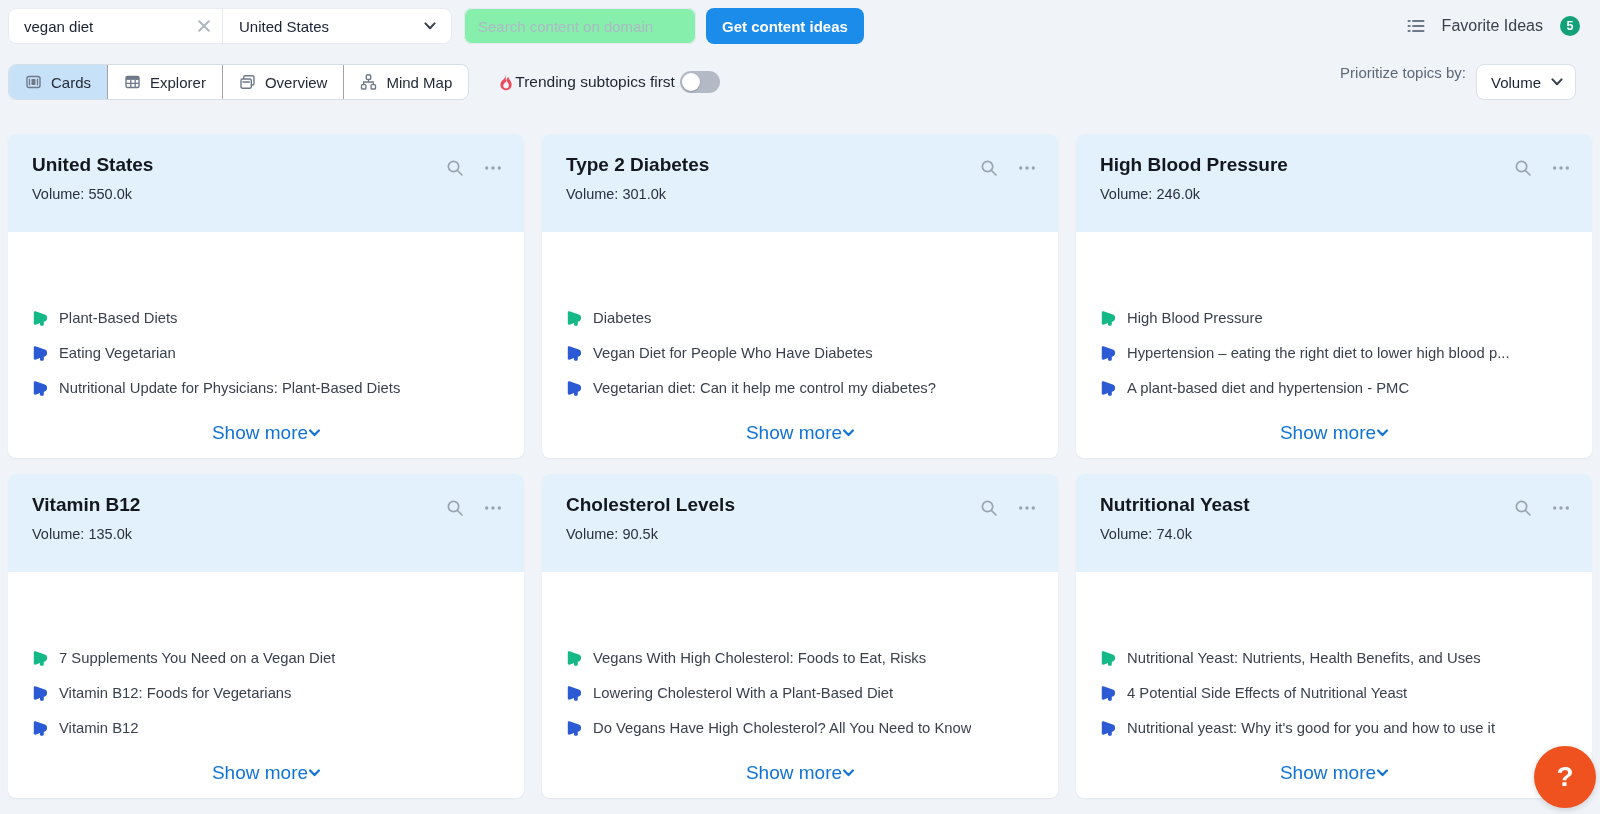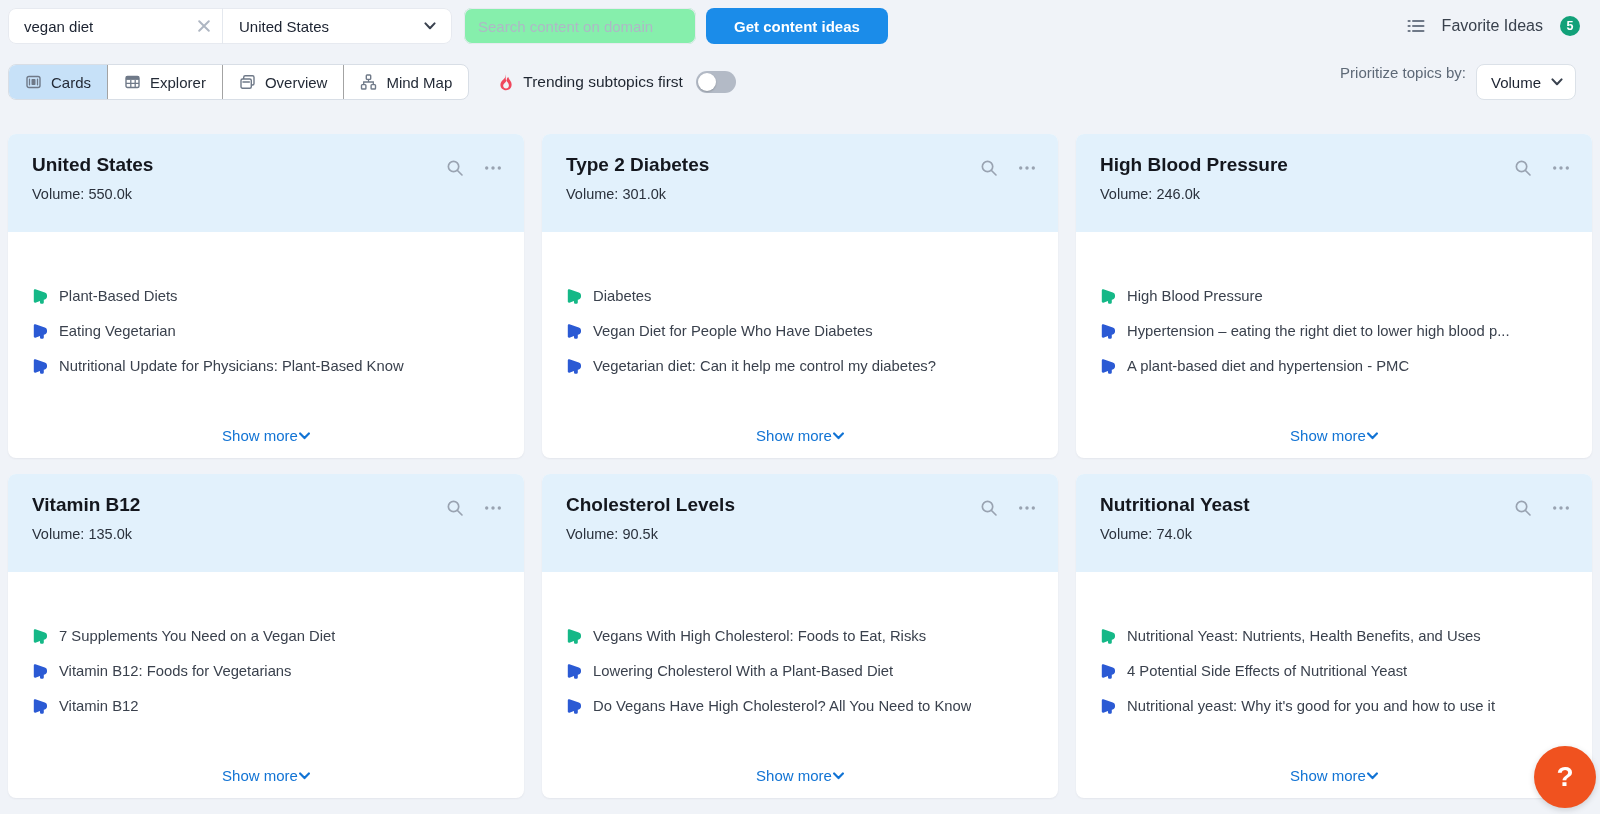--- a/index.html
+++ b/index.html
@@ -30,21 +30,21 @@
   .chev{ color:#39414e; display:flex; }
 
   .domain-input{
     margin-left:12px; width:232px; height:36px; background:#86efac; border:0; border-radius:8px;
     box-shadow: inset 0 0 0 1px #e7eaf0; padding:0 14px; font-size:15px; color:#1b2230; outline:0;
     font-family:inherit;
   }
   .domain-input::placeholder{ color:#aeb8c6; }
 
   .cta-btn{
-    margin-left:10px; height:36px; padding:0 28px; border:0; border-radius:8px;
+    margin-left:10px; height:36px; padding:0 16px; border:0; border-radius:8px;
     background:#1b8ce9; color:#fff; font-size:15px; font-weight:700; cursor:pointer;
     font-family:inherit;
   }
 
   .favorites{ margin-left:auto; display:flex; align-items:center; gap:17px; font-size:16px; color:#39414d; cursor:pointer; }
   .fav-badge{
     width:20px; height:20px; border-radius:50%; background:#12a179; color:#fff;
     font-size:12.5px; font-weight:700; display:flex; align-items:center; justify-content:center;
   }
 
@@ -52,21 +52,21 @@
   .viewbar{ display:flex; align-items:center; margin:20px 24px 0 8px; height:36px; }
   .segmented{ display:flex; height:36px; background:#fff; border:1px solid #d8dee6; border-radius:8px; overflow:hidden; }
   .segment{
     display:flex; align-items:center; gap:9px; padding:0 16px;
     font-size:15px; color:#242b37; border-right:1px solid #a3a3a3; cursor:pointer; white-space:nowrap;
   }
   .segment:last-child{ border-right:0; }
   .segment.selected{ background:#c7e1f8; }
   .seg-icon{ color:#6f7988; display:flex; }
 
-  .trending{ margin-left:28px; display:flex; align-items:center; gap:9px; font-size:15.5px; color:#1e2530; }
+  .trending{ margin-left:28px; display:flex; align-items:center; gap:1px; font-size:15.5px; color:#1e2530; }
   .flame{ color:#f0475d; display:flex; }
   .toggle{ width:40px; height:22px; border-radius:11px; background:#b3bac6; position:relative; margin-left:4px; cursor:pointer; }
   .toggle .knob{ position:absolute; left:2px; top:2px; width:18px; height:18px; border-radius:50%; background:#fff; box-shadow:0 1px 2px rgba(0,0,0,.2); }
 
   .prioritize{ margin-left:auto; display:flex; gap:10px; font-size:15px; color:#5e6977; }
   .volume-select{
     height:36px; min-width:100px; background:#fff; border:1px solid #dbe1e8; border-radius:8px;
     display:flex; align-items:center; justify-content:space-between; gap:10px;
     padding:0 12px 0 14px; font-size:15px; color:#1b2230; cursor:pointer;
   }
@@ -84,35 +84,35 @@
   .card-header{
     background:#e2f1fc; height:98px; flex:0 0 98px;
     display:flex; justify-content:space-between;
     padding:20px 22px 0 24px;
   }
   .card-title{ font-size:19px; font-weight:700; color:#14171e; line-height:1.2; }
   .card-volume{ margin-top:9px; font-size:14.5px; color:#2a313c; }
   .hdr-icons{ display:flex; gap:20px; align-items:flex-start; padding-top:5px; color:#99a3b1; }
   .hdr-icons .icon-btn{ display:flex; cursor:pointer; }
 
-  .card-body{ flex:1; display:flex; flex-direction:column; padding:46px 24px 14px 24px; }
+  .card-body{ flex:1; display:flex; flex-direction:column; padding:68px 24px 14px 24px; }
   .idea-list{ list-style:none; }
   .idea-list li{
     display:flex; align-items:center; gap:11px; height:35px;
     font-size:14.8px; color:#3a414d; white-space:nowrap; overflow:hidden; cursor:pointer;
   }
   .mega{ display:flex; flex:0 0 16px; }
   .mega svg{ transform:scaleX(-1); }
   .mega.green{ color:#15b887; }
   .mega.blue{ color:#2b5ad4; }
   .idea-text{ overflow:hidden; text-overflow:ellipsis; }
 
   .show-more{
     margin-top:auto; align-self:center; display:flex; align-items:center; gap:1px;
-    color:#1173d4; font-size:15px; cursor:pointer;
+    color:#1173d4; font-size:19px; cursor:pointer;
   }
   .show-more .chev{ color:#1173d4; }
 
   
   .help-btn{
     position:absolute; right:4px; bottom:6px; width:62px; height:62px; border-radius:50%;
     background:#f0521f; color:#fff; font-size:28px; font-weight:700;
     display:flex; align-items:center; justify-content:center; cursor:pointer;
     box-shadow:0 2px 6px rgba(0,0,0,.15);
   }
@@ -273,21 +273,21 @@
     </span>
     <span class="idea-text">Eating Vegetarian</span>
   </li>
 
   <li>
     <span class="mega blue">
       <svg width="16" height="16" viewBox="0 0 16 16" fill="currentColor">
         <path d="M12.6 1.3c.8-.3 1.6.2 1.6 1.1v11.2c0 .9-.8 1.4-1.6 1.1L8 13V14.2c0 1-.7 1.6-1.6 1.6h-.6c-.9 0-1.6-.6-1.6-1.6v-2.5l-1-.3C1.8 11 1 9.8 1 8.5v-1C1 6.2 1.8 5 3.2 4.6z"></path>
       </svg>
     </span>
-    <span class="idea-text">Nutritional Update for Physicians: Plant-Based Know</span>
+    <span class="idea-text">Nutritional Update for Physicians: Plant-Based Diets</span>
   </li>
 </ul>
       <div class="show-more">
         <span>Show more</span>
         <span class="chev">
           <svg width="11" height="8" viewBox="0 0 10 7">
               <path d="M1 1.2 L5 5.4 L9 1.2" stroke="currentColor" stroke-width="2" stroke-linecap="round" stroke-linejoin="round" fill="none"></path>
             </svg>
         </span>
       </div>

